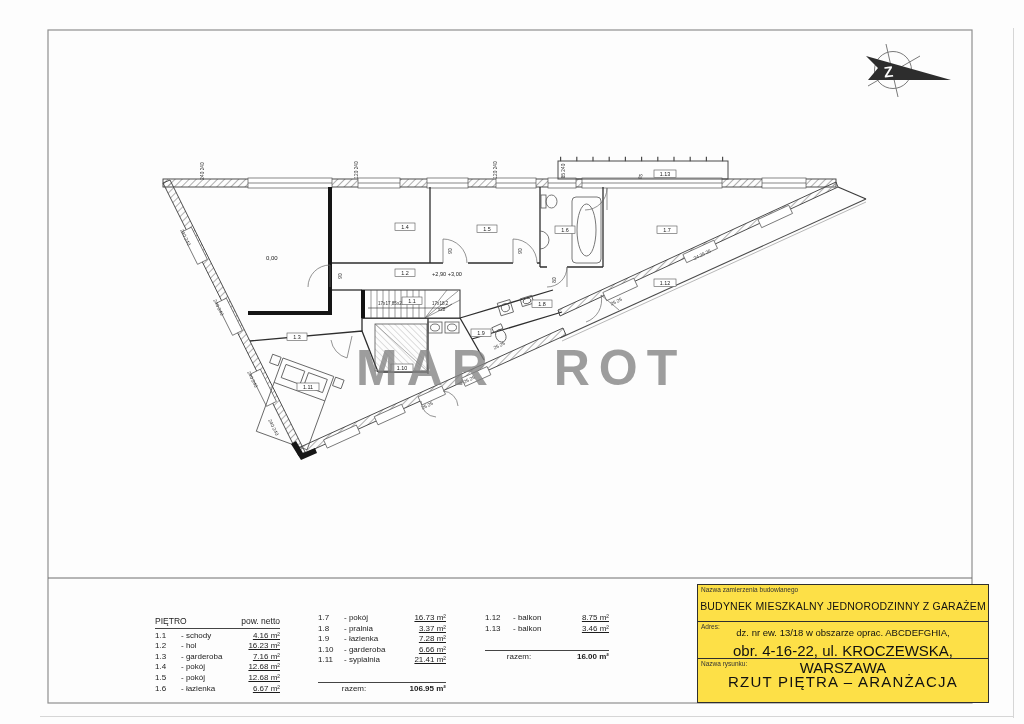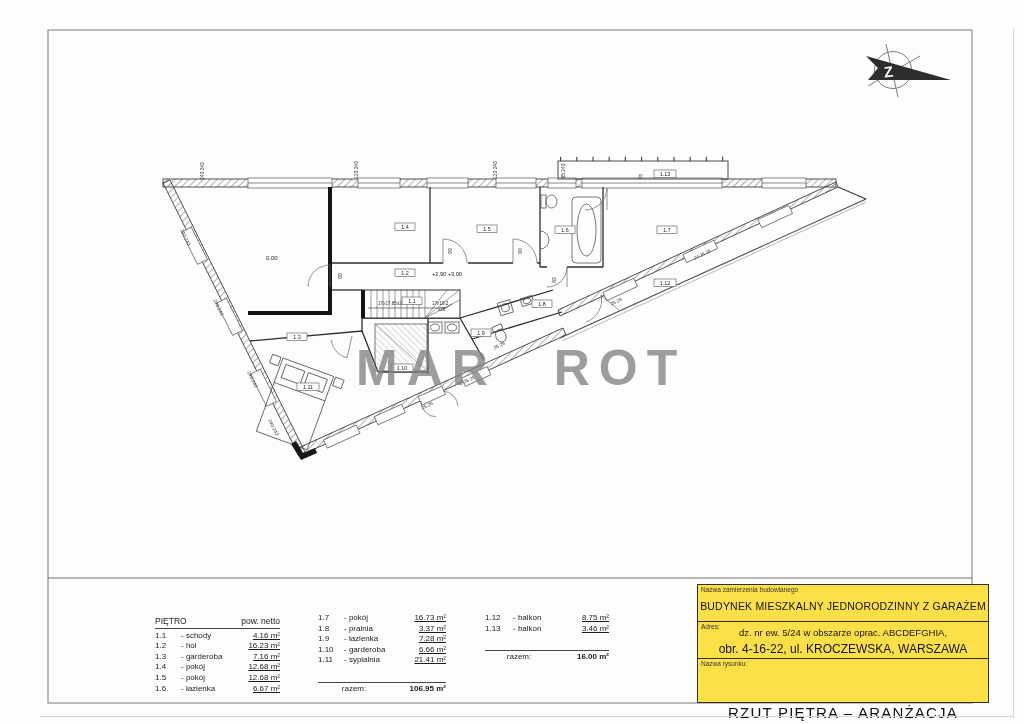--- a/index.html
+++ b/index.html
@@ -380,24 +380,24 @@
     </div>
   </div>
 
   <div class="tblock">
     <div class="tb-row" style="height:37px;">
       <div class="tb-label">Nazwa zamierzenia budowlanego</div>
       <div class="tb-val" style="top:15px;font-size:10.5px;letter-spacing:0.2px;">BUDYNEK MIESZKALNY JEDNORODZINNY Z GARAŻEM</div>
     </div>
     <div class="tb-row" style="height:37px;">
       <div class="tb-label">Adres:</div>
-      <div class="tb-val" style="top:5px;font-size:9.5px;">dz. nr ew. 5/24 w obszarze oprac. ABCDEFGHIA,</div>
-      <div class="tb-val" style="top:20px;font-size:12px;">obr. 4-16-22, ul. KROCZEWSKA, WARSZAWA</div>
+      <div class="tb-val" style="top:5px;font-size:9.5px;">dz. nr ew. 13/18 w obszarze oprac. ABCDEFGHIA,</div>
+      <div class="tb-val" style="top:20px;font-size:15px;">obr. 4-16-22, ul. KROCZEWSKA, WARSZAWA</div>
     </div>
     <div class="tb-row" style="height:42px;">
       <div class="tb-label">Nazwa rysunku:</div>
-      <div class="tb-val" style="top:14px;font-size:15px;letter-spacing:1.2px;margin-top:31px;">RZUT PIĘTRA – ARANŻACJA</div>
+      <div class="tb-val" style="top:14px;font-size:15px;letter-spacing:1.2px;">RZUT PIĘTRA – ARANŻACJA</div>
     </div>
   </div>
 
   <div class="scan-edge" style="left:1013px;top:28px;width:1px;height:690px;"></div>
   <div class="scan-edge" style="left:40px;top:716px;width:974px;height:1px;"></div>
 </div>
 
 </body></html>

